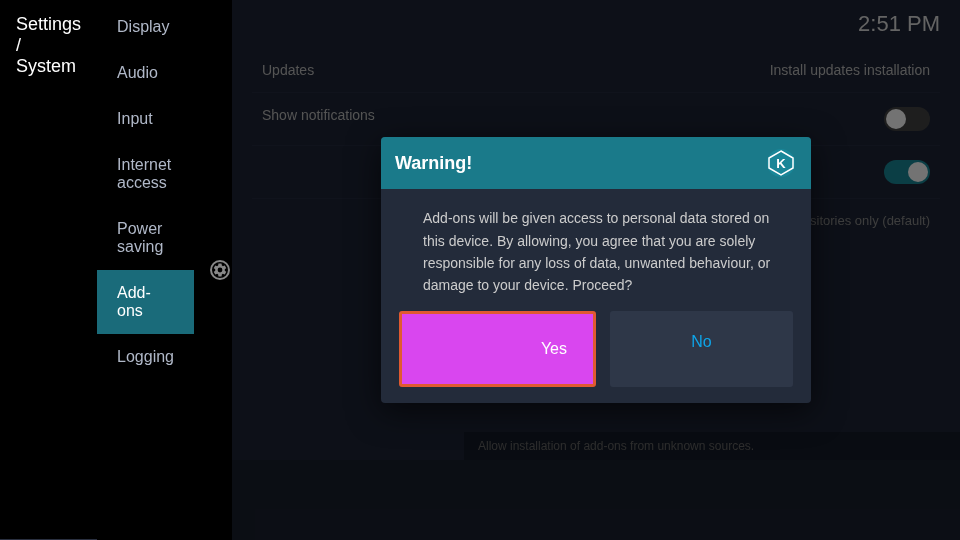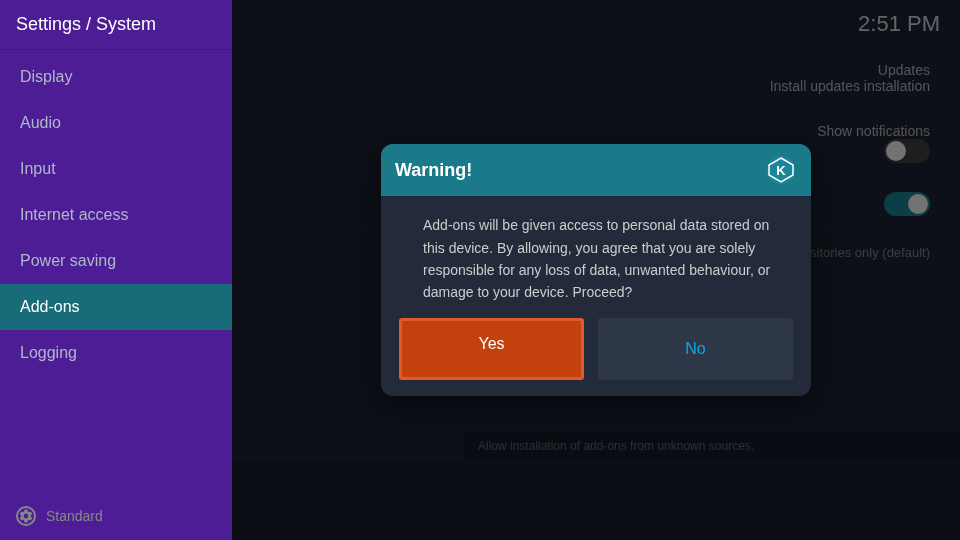--- a/index.html
+++ b/index.html
@@ -12,23 +12,23 @@
       overflow: hidden;
       position: relative;
     }
 
     
     .sidebar {
       position: absolute;
       left: 0; top: 0;
       width: 232px;
       height: 540px;
-      background: #4c1d95;
-      display: flex;
-      flex-direction: column;
+      background: #000000;
+      display: flex;
+      flex-direction: row;
     }
 
     .sidebar-header {
       padding: 14px 16px;
       font-size: 18px;
       color: #fff;
       font-weight: 300;
       border-bottom: 1px solid #2a3040;
     }
 
@@ -98,27 +98,26 @@
     .section-header {
       text-align: center;
       padding: 8px 0 12px;
       font-size: 14px;
       color: #aaa;
       border-bottom: 1px solid #2a3348;
     }
 
     .settings-row {
       display: flex;
-      align-items: flex-end;
+      align-items: flex-start;
       justify-content: space-between;
       padding: 14px 10px;
       border-bottom: 1px solid #252c3e;
       font-size: 14px;
       color: #bbb;
-      flex-direction: column;
     }
 
     .toggle {
       width: 46px;
       height: 24px;
       border-radius: 12px;
       background: #444;
       position: relative;
       cursor: pointer;
     }
@@ -162,21 +161,21 @@
       height: 540px;
       background: rgba(0,0,0,0.55);
       display: flex;
       align-items: center;
       justify-content: center;
     }
 
     
     .dialog {
       background: #232b3a;
-      border-radius: 12px;
+      border-radius: 4px;
       width: 430px;
       overflow: hidden;
       box-shadow: 0 8px 32px rgba(0,0,0,0.6);
     }
 
     .dialog-header {
       background: #1a7a8a;
       display: flex;
       align-items: center;
       justify-content: space-between;
@@ -203,28 +202,28 @@
     }
 
     .dialog-buttons {
       display: flex;
       padding: 0 18px 16px;
       gap: 14px;
     }
 
     .btn-yes {
       flex: 1;
-      padding: 14px;
-      background: #c2410c;
+      padding: 26px;
+      background: #d946ef;
       border: 3px solid #e05a30;
       color: #fff;
       font-size: 16px;
       border-radius: 3px;
       cursor: pointer;
-      text-align: center;
+      text-align: right;
     }
 
     .btn-no {
       flex: 1;
       padding: 22px;
       background: #2e3748;
       border: none;
       color: #0ea5e9;
       font-size: 16px;
       border-radius: 3px;

